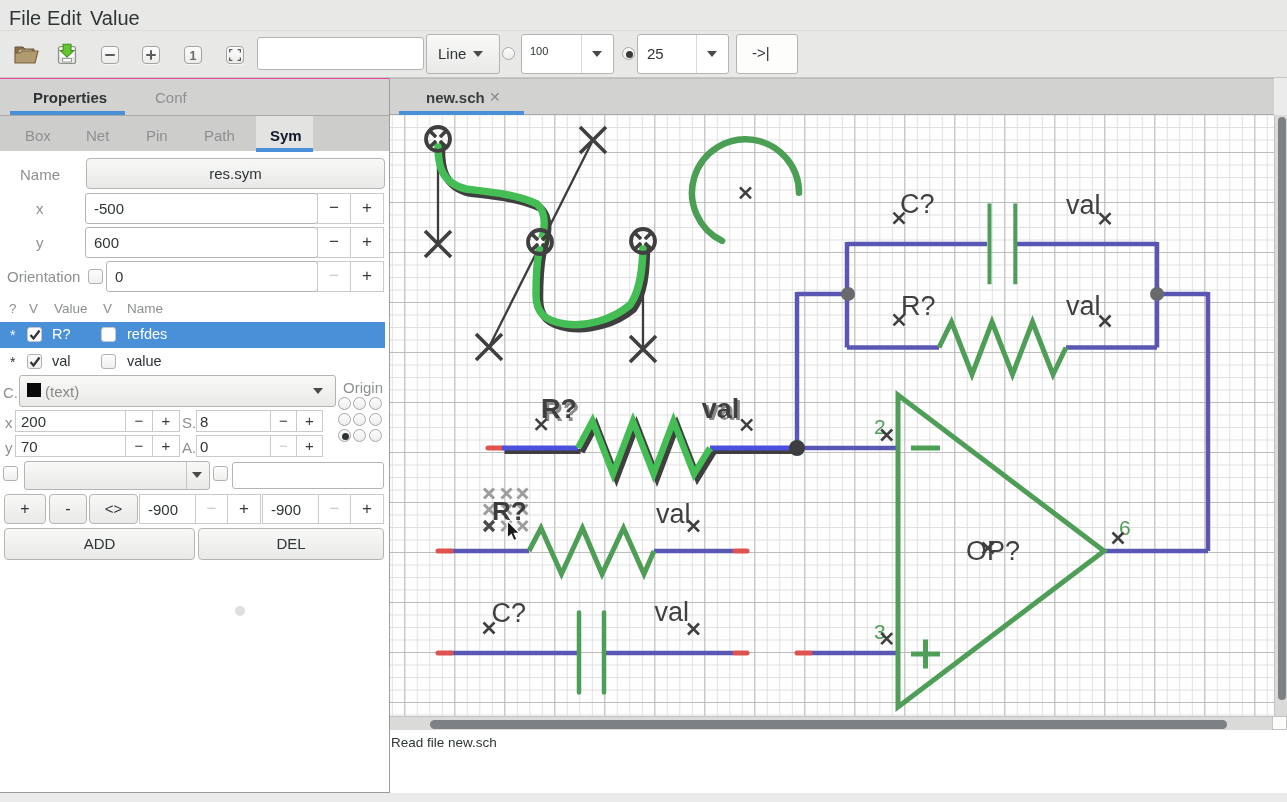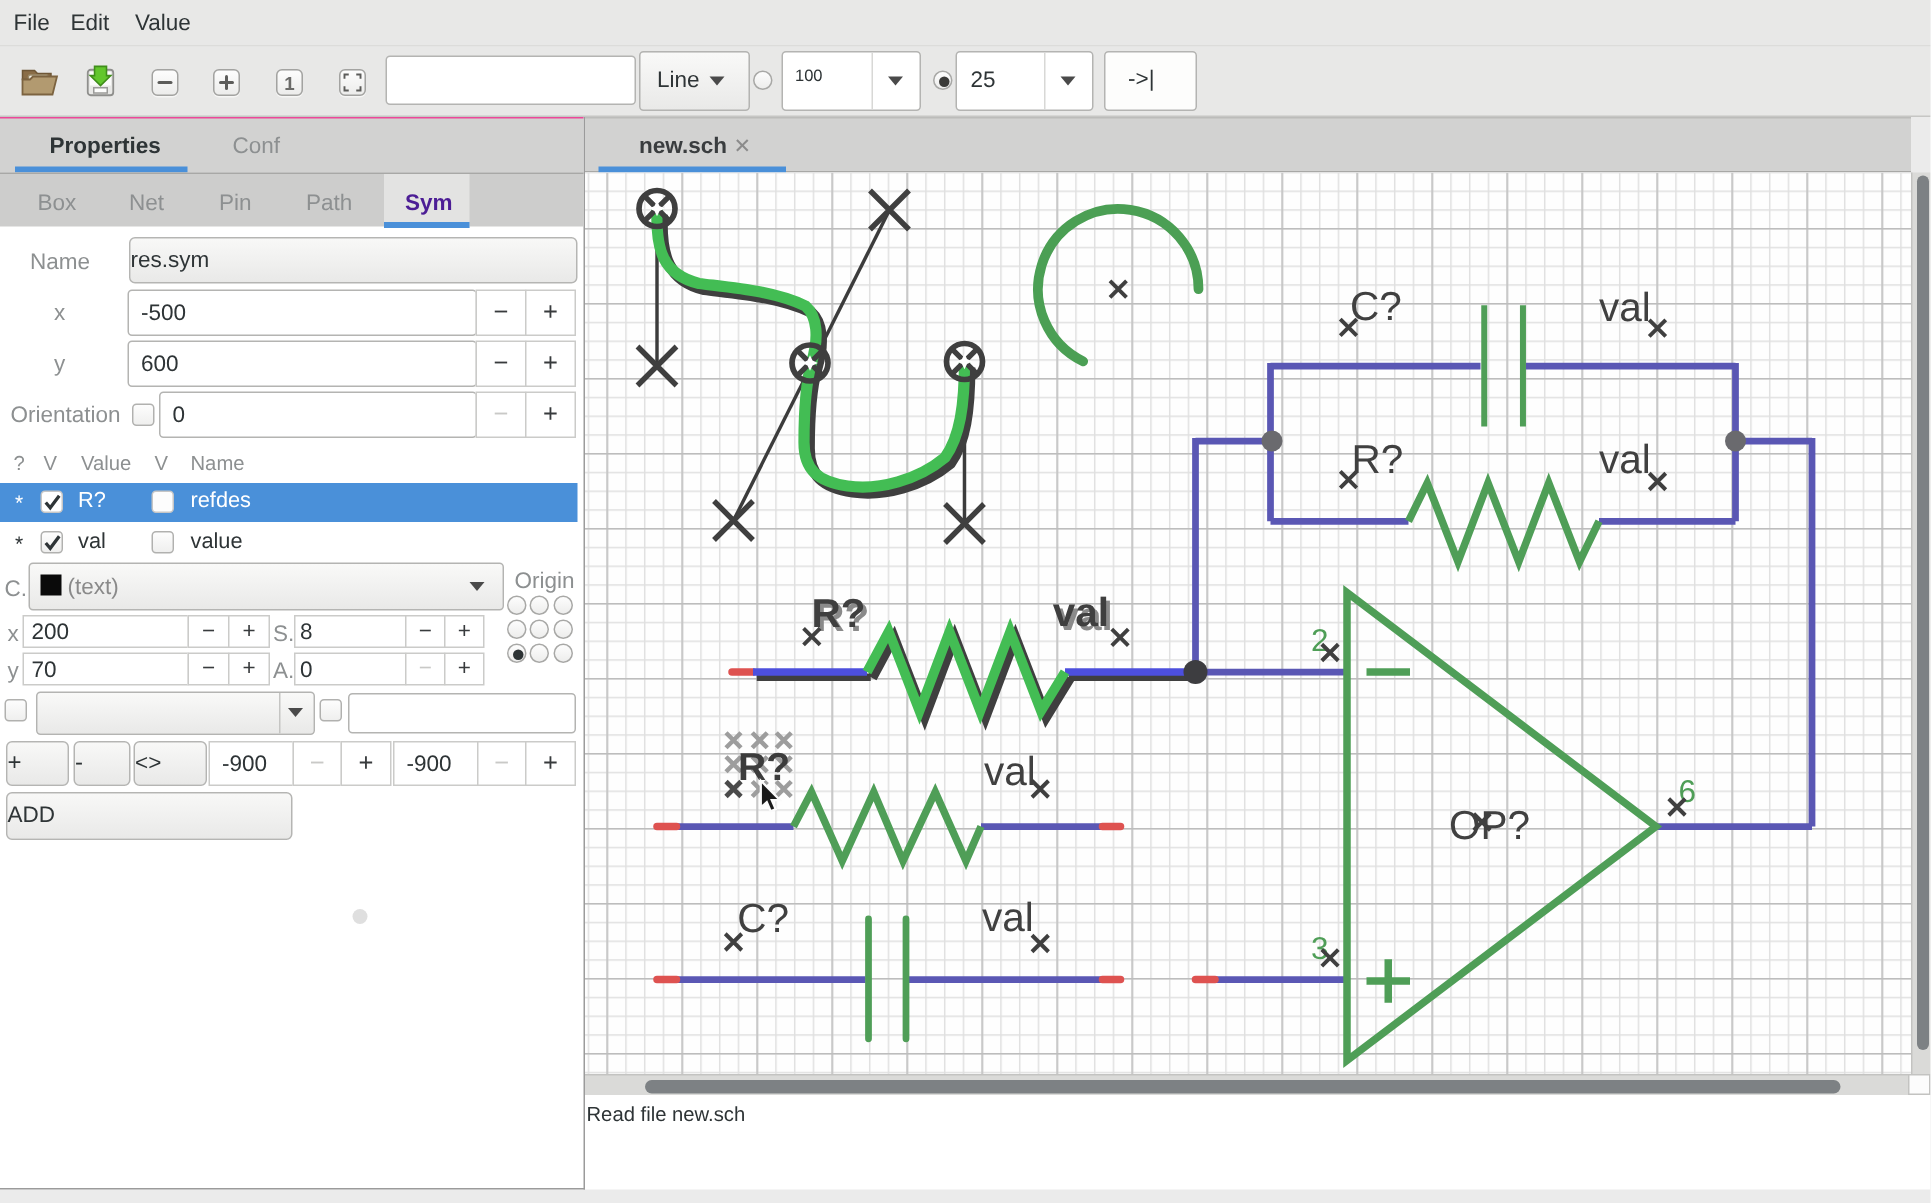--- a/index.html
+++ b/index.html
@@ -2,38 +2,38 @@
 <html><head>
 <meta charset="utf-8">
 <style>
 * { margin:0; padding:0; box-sizing:border-box; }
 html,body { width:1287px; height:802px; overflow:hidden; }
 body { font-family:"Liberation Sans", sans-serif; background:#ebebeb; position:relative; color:#2e3436; }
 .abs { position:absolute; }
 
 
 #menubar { left:0; top:0; width:1287px; height:31px; background:#e8e8e7; border-bottom:1px solid #dcdcda; }
-#menubar span { position:absolute; top:7px; font-size:15px; color:#2e3436; }
+#menubar span { position:absolute; top:7px; font-size:20px; color:#2e3436; }
 
 
 #toolbar { left:0; top:31px; width:1287px; height:47px; background:#e8e8e7; border-bottom:1px solid #c6c6c4; }
 .tbtn { position:absolute; width:18px; height:18px; top:15px; border:1px solid #a3a3a1; border-radius:4px;
   background:linear-gradient(#fdfdfd,#ececeb); box-shadow:0 1px 0 rgba(255,255,255,.6); }
 .entry { background:#fff; border:1px solid #b4b4b2; border-radius:3px; }
 .combo { background:linear-gradient(#f9f9f8,#e9e9e8); border:1px solid #b4b4b2; border-radius:3px; }
 .arrow-dn { width:0; height:0; border-left:5px solid transparent; border-right:5px solid transparent; border-top:6px solid #4a4a4a; position:absolute; }
 .radio { position:absolute; width:13px; height:13px; border-radius:50%; border:1px solid #a8a8a6; background:linear-gradient(#fdfdfd,#ededec); }
 
 
 #panel { left:0; top:78px; width:390px; height:715px; background:#fff; border-right:1px solid #9b9b9b; border-bottom:1px solid #9b9b9b; }
 #strip1 { position:absolute; left:0; top:0; width:389px; height:37px; background:#d2d2d1; border-top:1px solid #ec4899; }
 #strip2 { position:absolute; left:0; top:37px; width:389px; height:36px; background:#cdcdcc; border-top:1px solid #a8a8a6; }
 .tablbl { position:absolute; font-size:15px; color:#8d9091; top:10.5px; }
 .sbtn { position:absolute; background:#fff; border:1px solid #cbcbc9; font-size:17px; text-align:center; color:#383b3d; }
-.pbtn { position:absolute; background:linear-gradient(#f8f8f7,#e9e9e8); border:1px solid #b5b5b3; border-radius:4px; text-align:left; color:#2e3436; }
+.pbtn { position:absolute; background:linear-gradient(#f8f8f7,#e9e9e8); border:1px solid #b5b5b3; border-radius:4px; text-align:center; color:#2e3436; }
 .chk { position:absolute; width:15px; height:15px; border:1px solid #b1b1af; border-radius:3px; background:linear-gradient(#fdfdfd,#efefee); }
 .fld-lbl { position:absolute; font-size:15px; color:#8d9091; }
 .val-txt { position:absolute; font-size:15px; color:#2e3436; }
 
 
 #tabstrip { left:390px; top:78px; width:884px; height:37px; background:#d2d2d1; border-top:1px solid #bcbcba; border-bottom:1px solid #a8a8a6; }
 #canvas { left:390px; top:115px; width:884px; height:601px; background:#fefefe; overflow:hidden; }
 #vscroll { left:1274px; top:115px; width:13px; height:601px; background:#dadad8; border-left:1px solid #c3c3c1; }
 #hscroll { left:390px; top:716px; width:884px; height:14px; background:#dadad8; border-top:1px solid #c3c3c1; }
 #statusbar { left:390px; top:730px; width:897px; height:63px; background:#fff; }
@@ -106,21 +106,21 @@
     <div style="position:absolute;left:33px;top:10px;font-size:15px;font-weight:bold;color:#2e3436">Properties</div>
     <div class="tablbl" style="left:155px;top:10px">Conf</div>
     <div style="position:absolute;left:10px;top:32px;width:115px;height:4px;background:#4a90d9"></div>
   </div>
   <div id="strip2">
     <div style="position:absolute;left:256px;top:0;width:57px;height:36px;background:#e3e3e2"></div>
     <div class="tablbl" style="left:25px">Box</div>
     <div class="tablbl" style="left:86px">Net</div>
     <div class="tablbl" style="left:146px">Pin</div>
     <div class="tablbl" style="left:204px">Path</div>
-    <div style="position:absolute;left:270px;top:10.5px;font-size:15px;font-weight:bold;color:#4c1d95">Sym</div>
+    <div style="position:absolute;left:270px;top:10.5px;font-size:15px;font-weight:bold;color:#0f172a">Sym</div>
     <div style="position:absolute;left:256px;top:32px;width:57px;height:4px;background:#4a90d9"></div>
   </div>
 
   <div class="fld-lbl" style="left:20px;top:88px">Name</div>
   <div class="pbtn" style="left:86px;top:80px;width:299px;height:31px;font-size:15px;line-height:29px">res.sym</div>
 
   <div class="fld-lbl" style="left:36px;top:122px">x</div>
   <div class="entry abs" style="left:85px;top:115px;width:233px;height:31px"></div>
   <div class="val-txt" style="left:94px;top:122px">-500</div>
   <div class="sbtn" style="left:317px;top:115px;width:34px;height:31px;line-height:28px">−</div>
@@ -219,20 +219,21 @@
   <div class="sbtn" style="left:139px;top:416px;width:57px;height:30px"></div>
   <div class="val-txt" style="left:148px;top:423px">-900</div>
   <div class="sbtn" style="left:195px;top:416px;width:33px;height:30px;line-height:27px;color:#c9c9c7">−</div>
   <div class="sbtn" style="left:227px;top:416px;width:34px;height:30px;line-height:27px">+</div>
   <div class="sbtn" style="left:262px;top:416px;width:57px;height:30px"></div>
   <div class="val-txt" style="left:271px;top:423px">-900</div>
   <div class="sbtn" style="left:318px;top:416px;width:33px;height:30px;line-height:27px;color:#c9c9c7">−</div>
   <div class="sbtn" style="left:350px;top:416px;width:34px;height:30px;line-height:27px">+</div>
 
   <div class="pbtn" style="left:4px;top:450px;width:191px;height:32px;font-size:15px;line-height:30px">ADD</div>
+  <div class="pbtn" style="left:198px;top:450px;width:186px;height:32px;font-size:15px;line-height:30px">DEL</div>
 
   <div style="position:absolute;left:235px;top:528px;width:10px;height:10px;border-radius:50%;background:#dfdfdf"></div>
 </div>
 <div class="abs" id="tabstrip">
   <div style="position:absolute;left:36px;top:10px;font-size:15px;font-weight:bold;color:#3a3d3f">new.sch</div>
   <div style="position:absolute;left:99px;top:10px;font-size:14px;color:#8b8b8b">✕</div>
   <div style="position:absolute;left:9px;top:32px;width:125px;height:4px;background:#4a90d9"></div>
 </div>
 <div class="abs" id="canvas">
 <svg width="884" height="601" viewBox="0 0 884 601" font-family="Liberation Sans, sans-serif">

